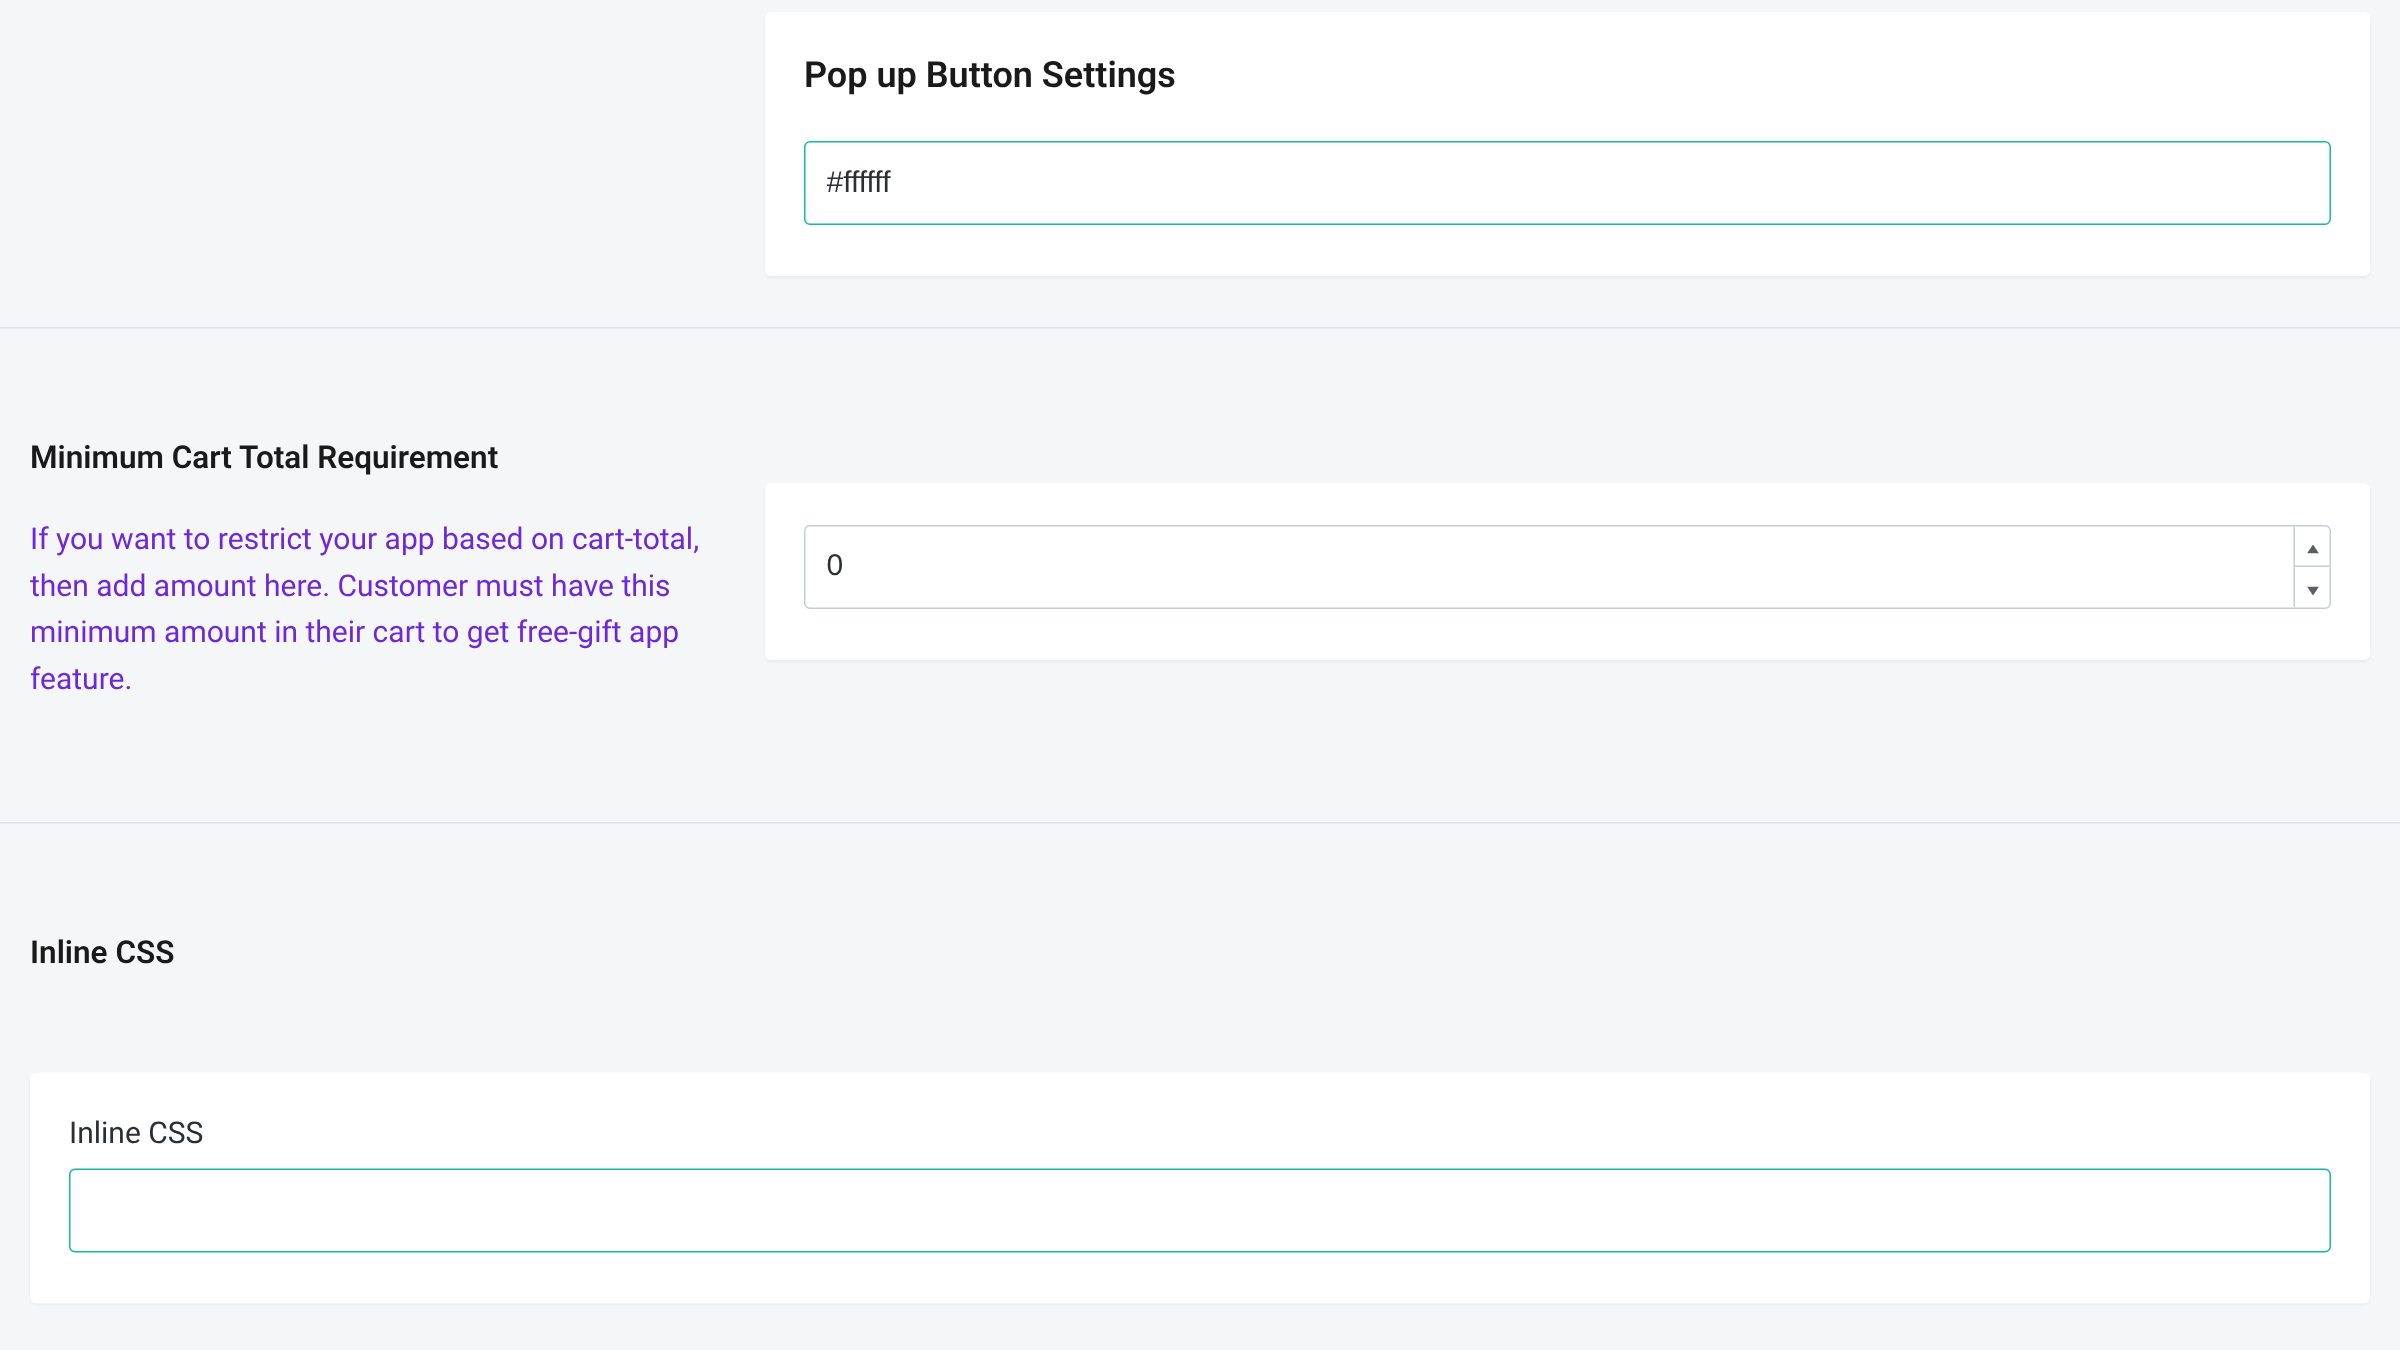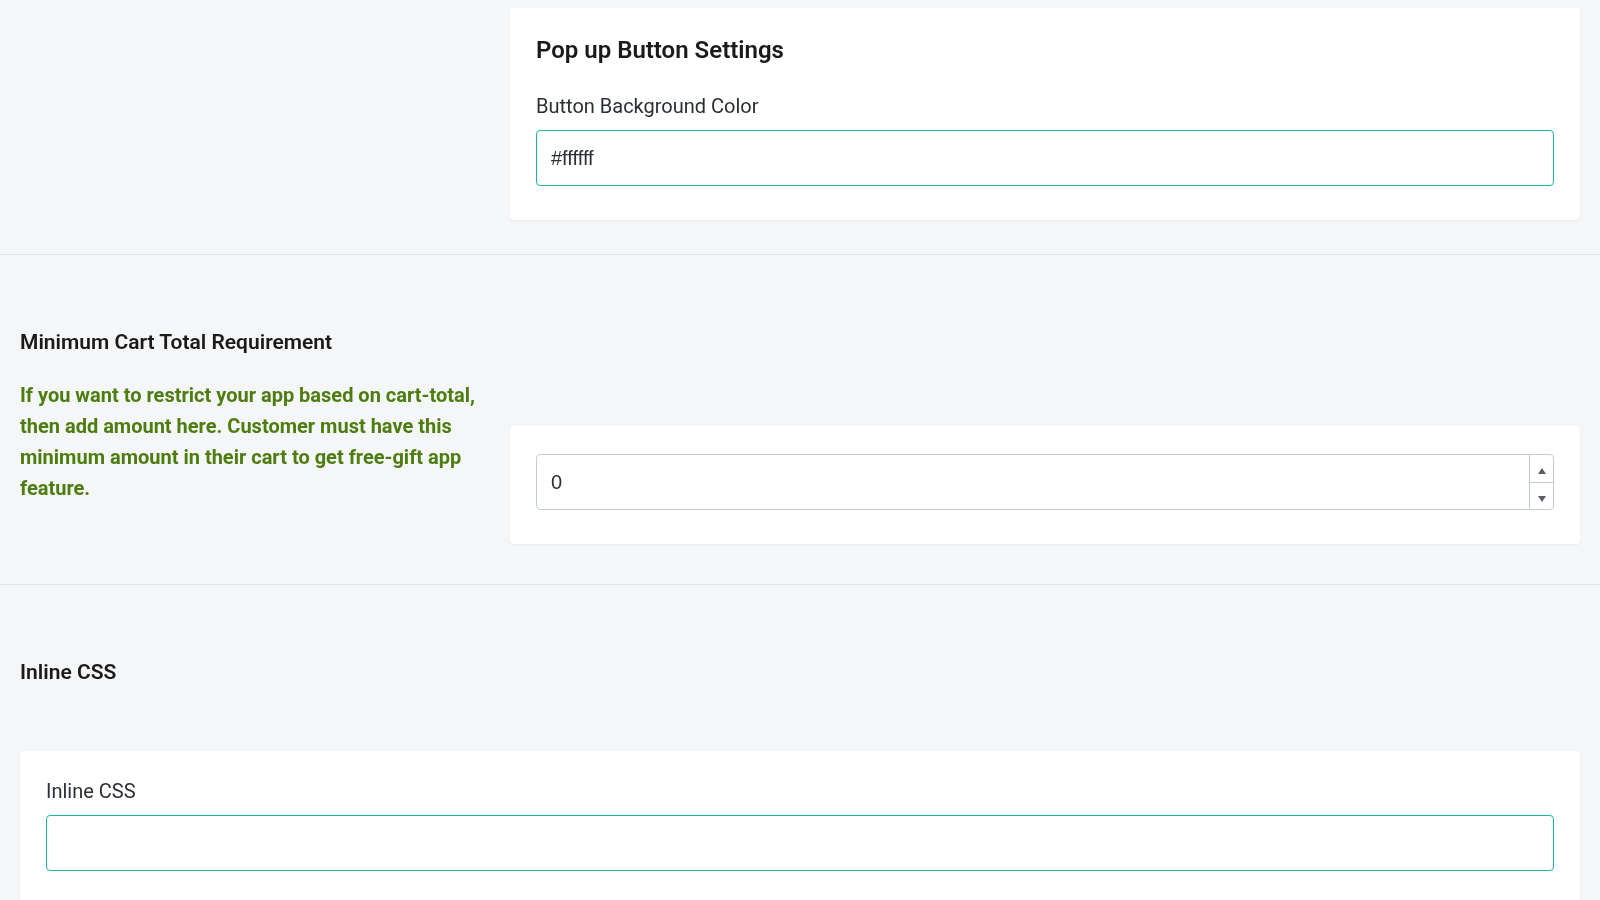--- a/index.html
+++ b/index.html
@@ -18,21 +18,21 @@
     }
     .section-left {
       width: 490px;
       flex-shrink: 0;
       padding: 40px 30px 40px 0;
     }
     .section-right {
       flex: 1;
       padding: 0;
       display: flex;
-      align-items: flex-end;
+      align-items: center;
     }
     .card {
       background: #ffffff;
       border-radius: 4px;
       box-shadow: 0 1px 2px rgba(0,0,0,0.05);
       width: 100%;
       padding: 28px 26px 34px 26px;
     }
 
     .section.first { padding-top: 8px; padding-bottom: 34px; }
@@ -44,22 +44,22 @@
 
     .left-heading {
       font-size: 21px;
       font-weight: 600;
       color: #1a1a1a;
       margin-bottom: 24px;
       line-height: 1.3;
     }
     .left-desc {
       font-size: 20px;
-      font-weight: 700;
-      color: #4d7c0f;
+      font-weight: 400;
+      color: #6d28d9;
       line-height: 1.55;
     }
 
     .card-title {
       font-size: 24px;
       font-weight: 600;
       color: #1a1a1a;
       margin-bottom: 30px;
     }
     .field-row {
@@ -124,21 +124,20 @@
 
 <div class="page">
 
   <div class="section first">
     <div class="section-left"></div>
     <div class="section-right">
       <div class="card">
         <div class="card-title">Pop up Button Settings</div>
         <div class="field-row">
           <div class="field">
-            <label class="field-label">Button Background Color</label>
             <input class="text-input" type="text" value="#ffffff" style="">
           </div>
         </div>
       </div>
     </div>
   </div>
 
   <div class="section mid">
     <div class="section-left">
       <div class="left-heading">Minimum Cart Total Requirement</div>

